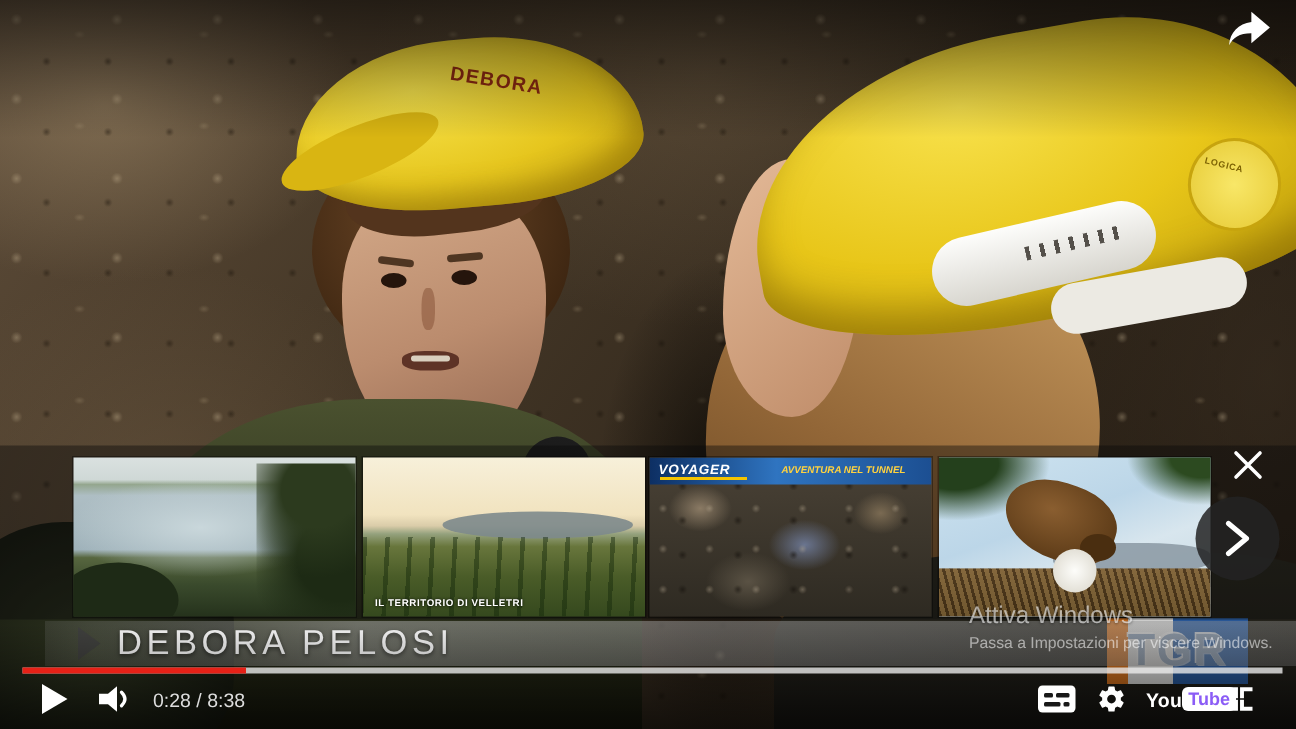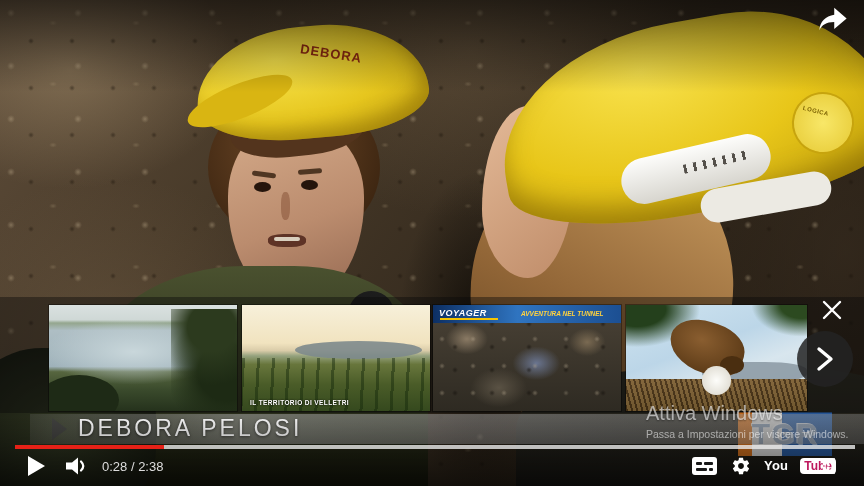--- a/index.html
+++ b/index.html
@@ -146,39 +146,39 @@
 
   
   #tgr{left:738px;top:412px;width:94px;height:44px;opacity:.82;z-index:3;
     background:linear-gradient(90deg,#e87a1e 0 15%,#f2f2f2 15% 47%,#2a62b0 47% 100%);}
   #tgr-text{width:100%;text-align:center;line-height:44px;font-size:30px;font-weight:bold;
     color:#93a9c6;letter-spacing:1px;
     text-shadow:-1px -1px 0 rgba(255,255,255,.85),1px 1px 0 rgba(255,255,255,.55);}
 
   
   #win-wm{left:646px;top:402px;z-index:10;color:rgba(255,255,255,.6);}
-  #win-line1{font-size:20px;text-shadow:0 1px 2px rgba(0,0,0,.4);}
+  #win-line1{font-size:16px;text-shadow:0 1px 2px rgba(0,0,0,.4);}
   #win-line2{font-size:10.5px;margin-top:3px;color:rgba(255,255,255,.55);}
 
   
   #bottom-grad{left:0;bottom:0;right:0;height:70px;z-index:5;
     background:linear-gradient(transparent,rgba(0,0,0,.6));}
   #progress{left:15px;top:445px;right:9px;height:4px;z-index:11;cursor:pointer;
     background:rgba(235,235,235,.8);}
   #progress-played{left:0;top:0;height:100%;background:#e62117;}
   #play-btn{left:28px;top:456px;width:0;height:0;z-index:11;cursor:pointer;
     border-left:17px solid #fff;border-top:10px solid transparent;border-bottom:10px solid transparent;}
   #volume-btn{left:64px;top:455px;z-index:11;cursor:pointer;}
   #time{left:102px;top:459px;font-size:13px;color:#ddd;z-index:11;}
   #cc-btn{left:692px;top:457px;width:25px;height:18px;border-radius:3px;background:#fff;z-index:11;cursor:pointer;}
   .cc-dash{position:absolute;background:#181818;border-radius:1px;height:3px;}
   #gear-btn{left:731px;top:456px;z-index:11;cursor:pointer;}
-  #yt-logo{left:764px;top:458px;z-index:11;cursor:pointer;display:flex;align-items:flex-start;}
+  #yt-logo{left:764px;top:458px;z-index:11;cursor:pointer;display:flex;align-items:center;}
   #yt-you{color:#fff;font-size:13px;font-weight:bold;letter-spacing:.2px;}
-  #yt-tube{margin-left:12px;background:#fff;border-radius:4px;padding:0 4px;color:#be185d;
+  #yt-tube{margin-left:0;background:#fff;border-radius:4px;padding:0 4px;color:#8b5cf6;
     font-size:12px;font-weight:bold;line-height:16px;}
   #fs-btn{left:816px;top:456px;z-index:11;cursor:pointer;}
 </style>
 </head>
 <body>
 
 <div id="stage">
 
   <div id="cave" class="abs"></div>
   <div id="speckles" class="abs"></div>
@@ -280,21 +280,21 @@
     <div id="progress-played" class="abs" style="width: 17.7%;"></div>
   </div>
 
   <div id="play-btn" class="abs"></div>
   <div id="volume-btn" class="abs">
     <svg width="26" height="22" viewBox="0 0 26 22">
       <polygon points="2,7.5 8,7.5 14,2.5 14,19.5 8,14.5 2,14.5" fill="#fff"></polygon>
       <path d="M17 6.5 Q21.5 11 17 15.5" stroke="#fff" stroke-width="2.2" fill="none" stroke-linecap="round"></path>
     </svg>
   </div>
-  <div id="time" class="abs">0:28 / 2:38</div>
+  <div id="time" class="abs">0:28 / 8:38</div>
 
   <div id="cc-btn" class="abs">
     <div class="cc-dash" style="left:4px;top:4.5px;width:6px;"></div>
     <div class="cc-dash" style="left:12px;top:4.5px;width:9px;"></div>
     <div class="cc-dash" style="left:4px;top:10.5px;width:11px;"></div>
     <div class="cc-dash" style="left:17px;top:10.5px;width:4px;"></div>
   </div>
 
   <div id="gear-btn" class="abs">
     <svg width="20" height="20" viewBox="0 0 24 24">

